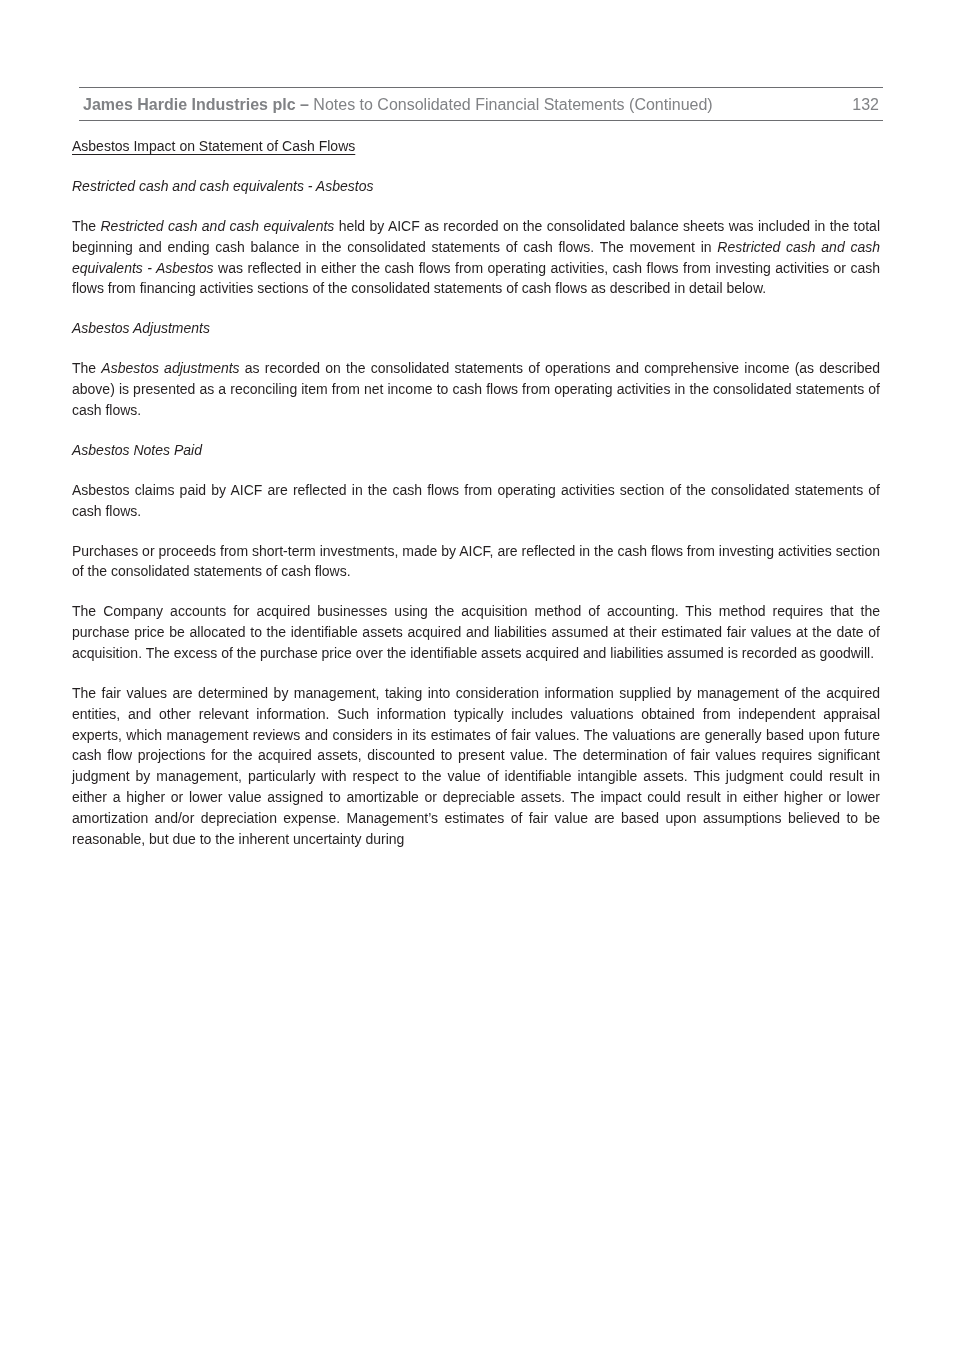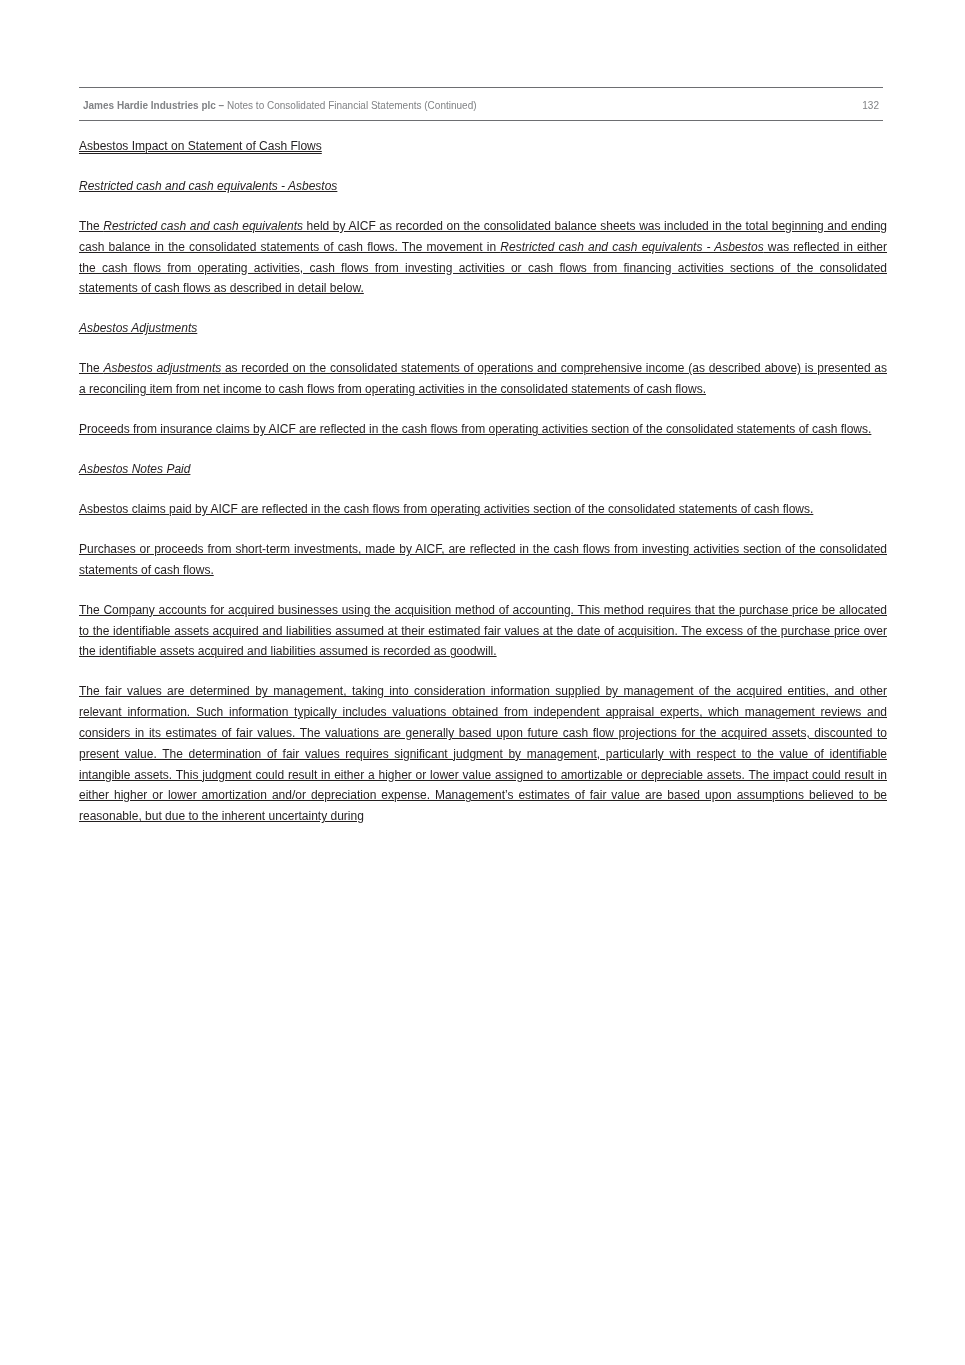--- a/index.html
+++ b/index.html
@@ -2,23 +2,23 @@
 <html><head>
 <meta charset="utf-8">
 <style>
   html, body { margin: 0; padding: 0; background: #ffffff; }
   body { width: 965px; height: 1365px; position: relative; overflow: hidden;
          font-family: "Liberation Sans", sans-serif; color: #231f20; }
   .rule { position: absolute; left: 79px; width: 804px; height: 0; border-top: 1.5px solid #6d6e71; }
   .rule.top { top: 87px; }
   .rule.bot { top: 120px; }
   .header { position: absolute; left: 83px; top: 96px; width: 796px; height: 18px;
-            font-size: 10px; color: #808285; display: flex; justify-content: space-between; align-items: center; }
+            font-size: 16px; color: #808285; display: flex; justify-content: space-between; align-items: center; }
   .header .co { font-weight: bold; color: #808285; }
-  .content { position: absolute; left: 79px; top: 136px; width: 808px; font-size: 12px; line-height: 20.8px; text-decoration: underline; }
+  .content { position: absolute; left: 72px; top: 136px; width: 808px; font-size: 14px; line-height: 20.8px; }
   .content p { margin: 0 0 19.2px 0; text-align: justify; }
   .content p.h-underline { text-decoration: underline; text-underline-offset: 3px; text-decoration-thickness: 1px; margin-bottom: 19.2px; }
   .content p.h-italic { font-style: italic; }
   .content p.h-bold { font-weight: bold; }
   em { font-style: italic; }
 </style>
 </head>
 <body>
 
 <div class="rule top"></div>
@@ -30,21 +30,20 @@
 
 <div class="content">
   <p class="h-underline">Asbestos Impact on Statement of Cash Flows</p>
 
   <p class="h-italic">Restricted cash and cash equivalents - Asbestos</p>
   <p><span>The </span><em>Restricted cash and cash equivalents</em><span> held by AICF as recorded on the consolidated balance sheets was included in the total beginning and ending cash balance in the consolidated statements of cash flows. The movement in </span><em>Restricted cash and cash equivalents - Asbestos</em><span> was reflected in either the cash flows from operating activities, cash flows from investing activities or cash flows from financing activities sections of the consolidated statements of cash flows as described in detail below.</span></p>
 
   <p class="h-italic">Asbestos Adjustments</p>
   <p><span>The </span><em>Asbestos adjustments</em><span> as recorded on the consolidated statements of operations and comprehensive income (as described above) is presented as a reconciling item from net income to cash flows from operating activities in the consolidated statements of cash flows.</span></p>
 
-  <p>Proceeds from insurance claims by AICF are reflected in the cash flows from operating activities section of the consolidated statements of cash flows.</p>
 
   <p class="h-italic">Asbestos Notes Paid</p>
   <p>Asbestos claims paid by AICF are reflected in the cash flows from operating activities section of the consolidated statements of cash flows.</p>
 
   <p>Purchases or proceeds from short-term investments, made by AICF, are reflected in the cash flows from investing activities section of the consolidated statements of cash flows.</p>
 
 
   <p>The Company accounts for acquired businesses using the acquisition method of accounting. This method requires that the purchase price be allocated to the identifiable assets acquired and liabilities assumed at their estimated fair values at the date of acquisition. The excess of the purchase price over the identifiable assets acquired and liabilities assumed is recorded as goodwill.</p>
   <p>The fair values are determined by management, taking into consideration information supplied by management of the acquired entities, and other relevant information. Such information typically includes valuations obtained from independent appraisal experts, which management reviews and considers in its estimates of fair values. The valuations are generally based upon future cash flow projections for the acquired assets, discounted to present value. The determination of fair values requires significant judgment by management, particularly with respect to the value of identifiable intangible assets. This judgment could result in either a higher or lower value assigned to amortizable or depreciable assets. The impact could result in either higher or lower amortization and/or depreciation expense. Management’s estimates of fair value are based upon assumptions believed to be reasonable, but due to the inherent uncertainty during</p>
 </div>

